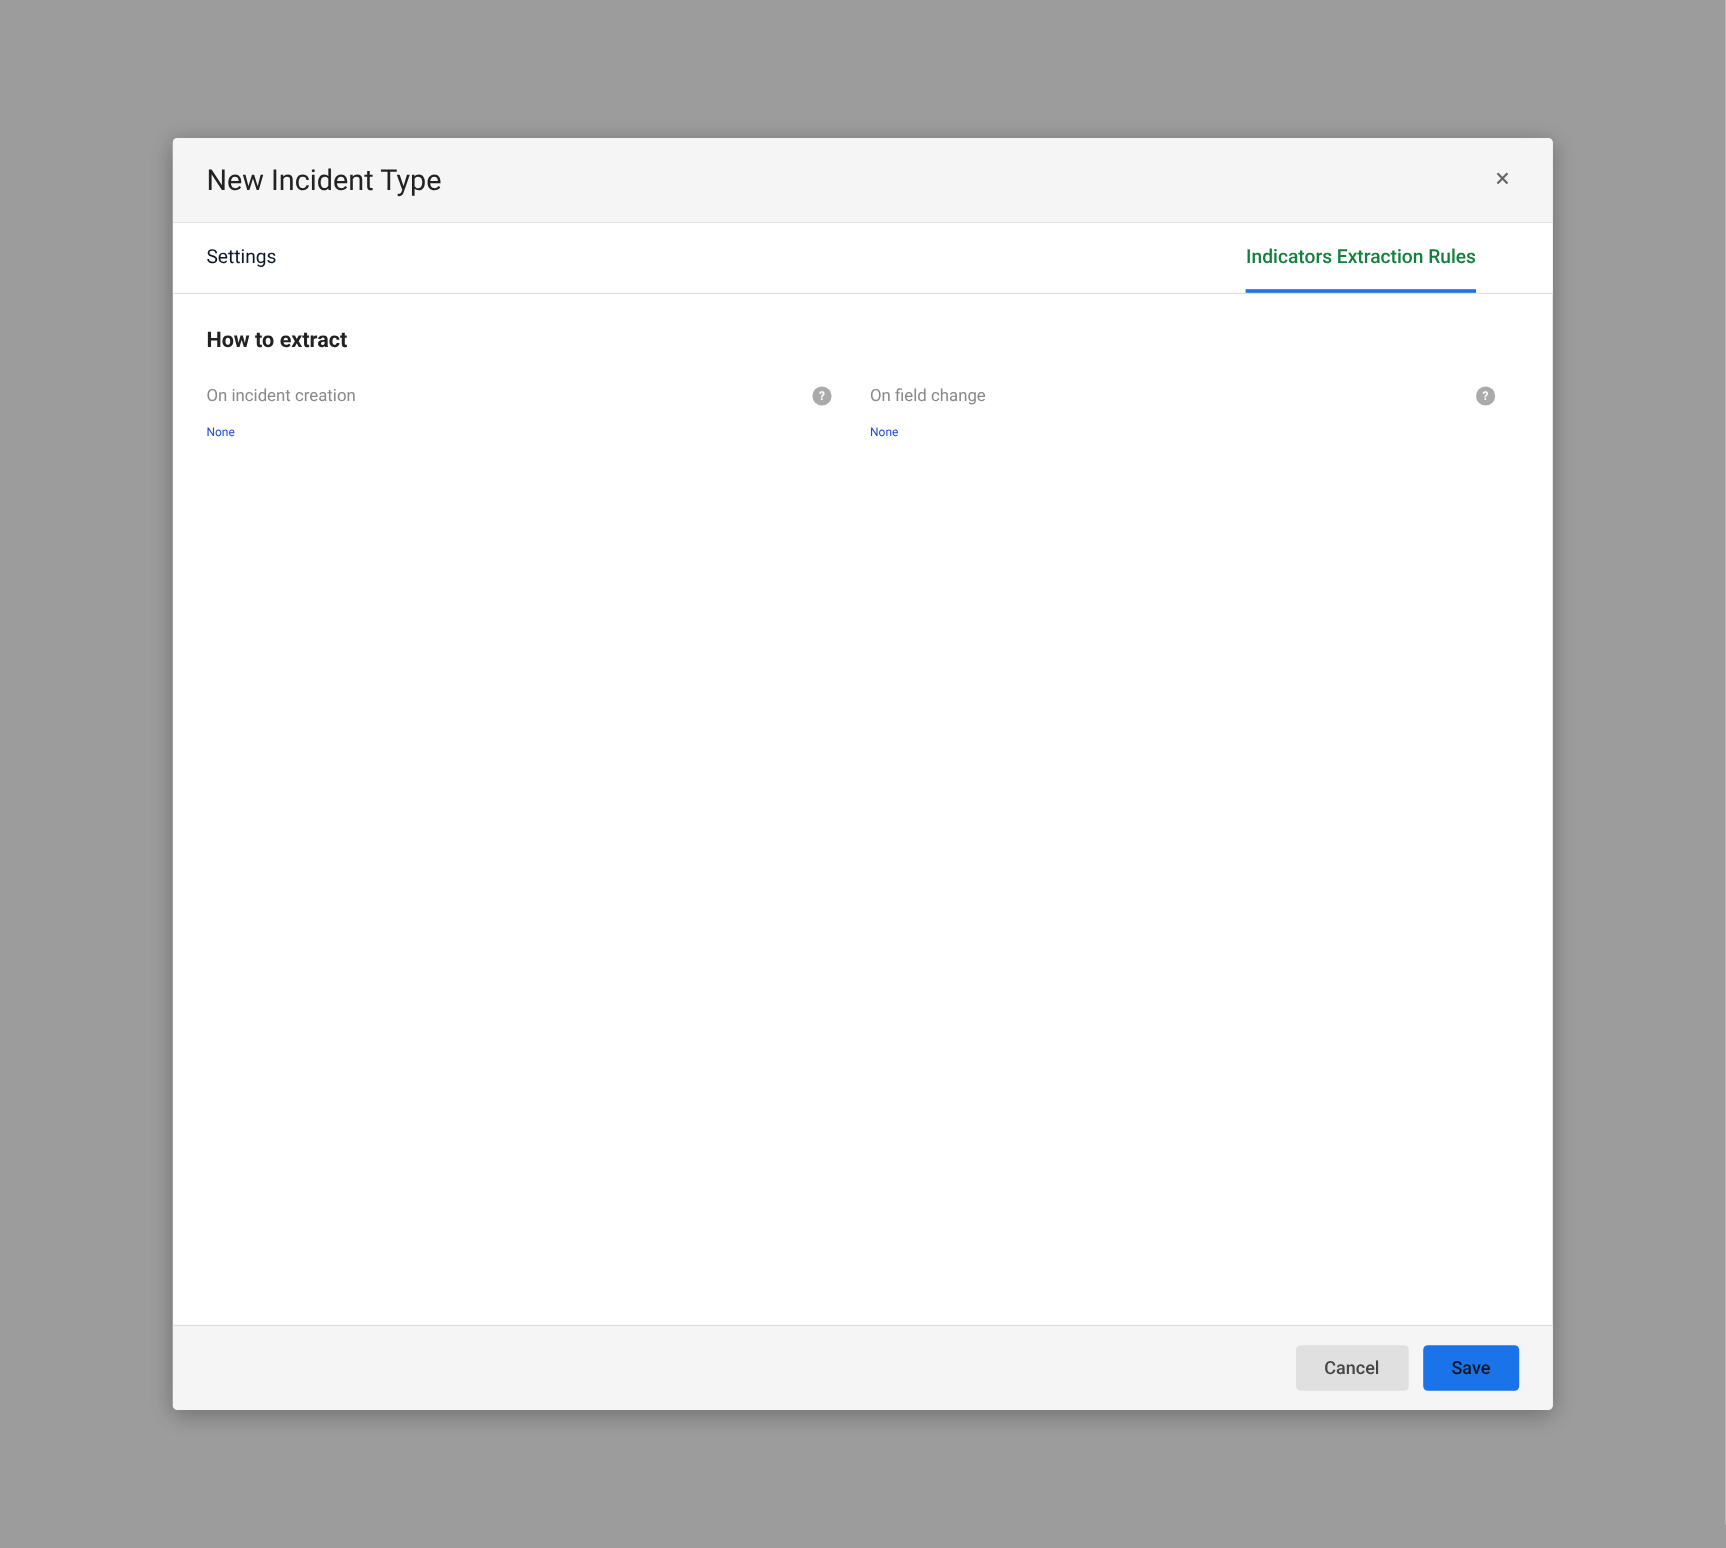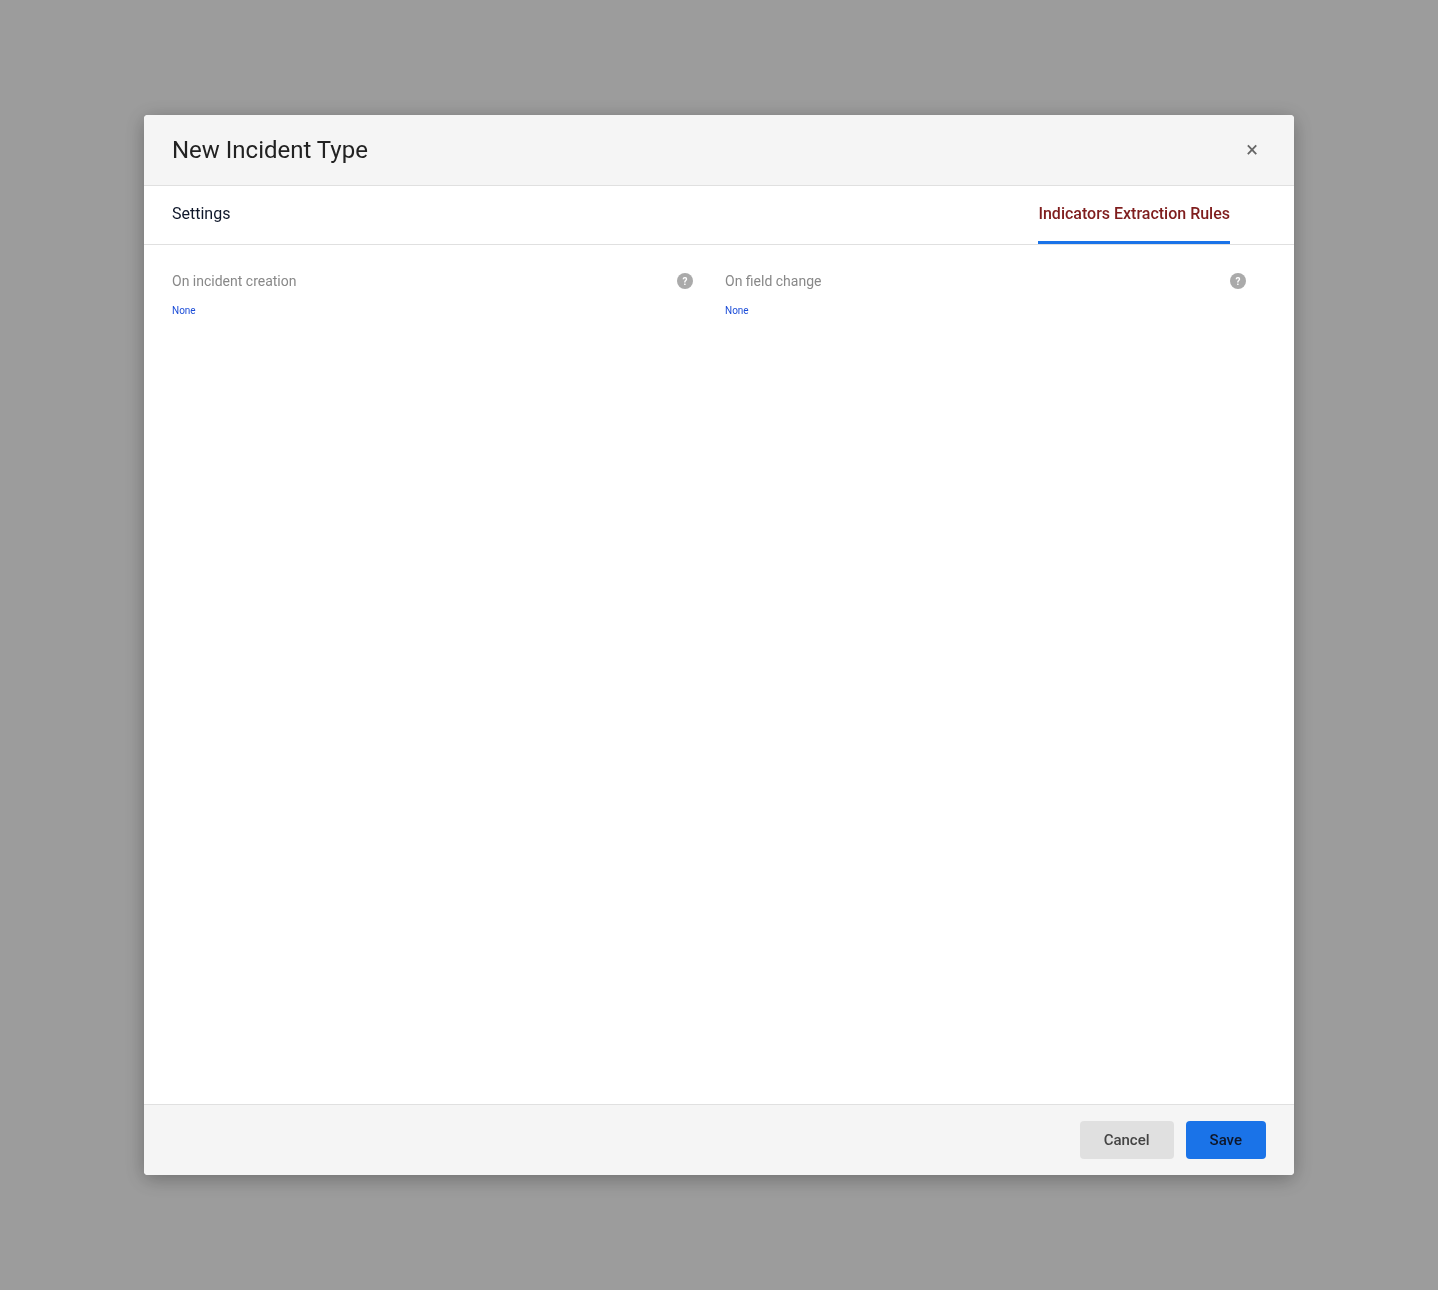--- a/index.html
+++ b/index.html
@@ -80,21 +80,21 @@
       padding: 18px 0;
       margin-right: 36px;
       font-size: 16px;
       color: #0f172a;
       cursor: pointer;
       border-bottom: 3px solid transparent;
       text-decoration: none;
     }
 
     .tab.active {
-      color: #7f1d1d;
+      color: #15803d;
       border-bottom: 3px solid #1a73e8;
       font-weight: 500;
     }
 
     .modal-body {
       flex: 1;
       padding: 28px 28px;
       overflow-y: auto;
     }
 
@@ -186,20 +186,21 @@
       <button class="modal-close-btn">×</button>
     </div>
 
     <div class="tab-bar">
       <span class="tab">Settings</span>
       <span class="tab active">Indicators Extraction Rules</span>
     </div>
 
     <div class="modal-body">
 
+      <div class="section-title">How to extract</div>
 
       <div class="extraction-grid">
 
         <div class="extraction-column">
           <div class="field-label">
             <span>On incident creation</span>
             <span class="help-icon">?</span>
           </div>
           <a class="field-value-link">None</a>
         </div>

